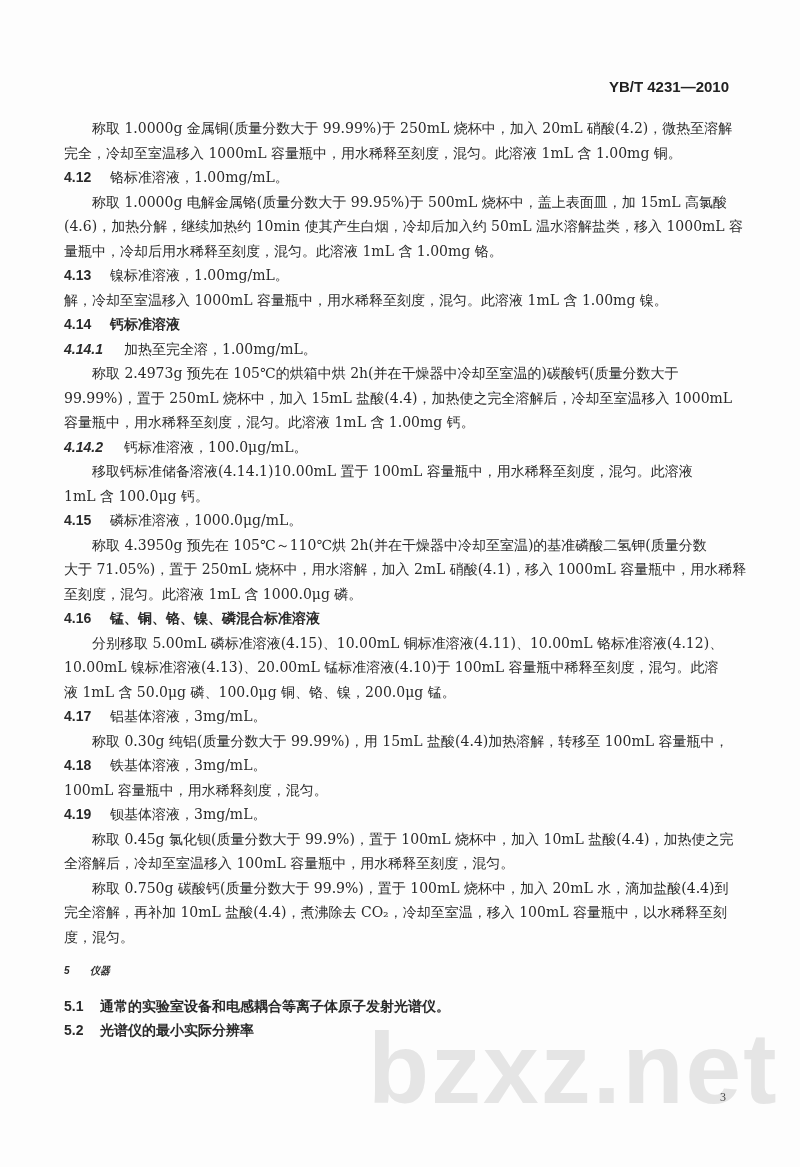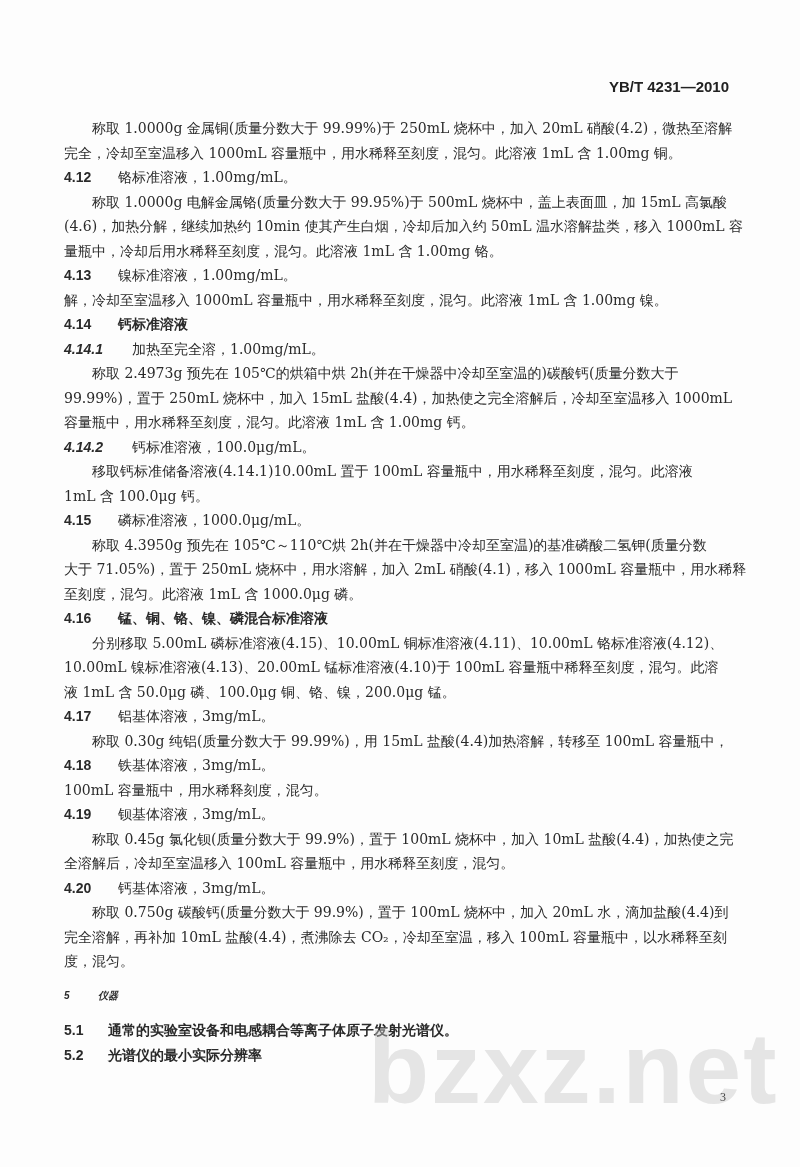--- a/index.html
+++ b/index.html
@@ -10,21 +10,21 @@
   .page { position: absolute; left: 0; top: 0; width: 800px; height: 1167px; }
   .std-code {
     position: absolute; right: 71px; top: 78px; font-family: "Liberation Sans", sans-serif;
     font-weight: bold; font-size: 15px; color: #222; letter-spacing: 0px;
   }
   .body-text { position: absolute; left: 64px; width: 672px; top: 116px; }
   .line {
     font-size: 14px; line-height: 24.5px; height: 24.5px; white-space: nowrap; overflow: visible;
   }
   .indent { padding-left: 28px; }
-  .sec-num { font-weight: bold; font-family: "Liberation Sans", sans-serif; display: inline-block; min-width: 40px; margin-right: 14px; }
+  .sec-num { font-weight: bold; font-family: "Liberation Sans", sans-serif; display: inline-block; min-width: 40px; margin-right: 6px; }
   .sec-num.wide { min-width: 54px; font-style: italic; }
   .bold-title { font-weight: bold; }
   .chapter { font-size: 10px; font-weight: bold; font-style: italic; }
   .chapter-gap { height: 10px; }
   .watermark {
     position: absolute; left: 368px; top: 1018px; font-family: "Liberation Sans", sans-serif;
     font-weight: bold; font-size: 100px; color: rgba(200,200,200,0.45); letter-spacing: 2px;
     line-height: 100px; pointer-events: none;
   }
   .page-number {
@@ -93,23 +93,20 @@
       <span class="sec-num">4.18</span><span>铁基体溶液，3mg/mL。</span>
     </div>
     <div class="line">100mL 容量瓶中，用水稀释刻度，混匀。</div>
 
     <div class="line">
       <span class="sec-num">4.19</span><span>钡基体溶液，3mg/mL。</span>
     </div>
     <div class="line indent">称取 0.45g 氯化钡(质量分数大于 99.9%)，置于 100mL 烧杯中，加入 10mL 盐酸(4.4)，加热使之完</div>
     <div class="line">全溶解后，冷却至室温移入 100mL 容量瓶中，用水稀释至刻度，混匀。</div>
 
-    <div class="line">
-      <span class="sec-num">4.20</span><span>钙基体溶液，3mg/mL。</span>
-    </div>
     <div class="line indent">称取 0.750g 碳酸钙(质量分数大于 99.9%)，置于 100mL 烧杯中，加入 20mL 水，滴加盐酸(4.4)到</div>
     <div class="line">完全溶解，再补加 10mL 盐酸(4.4)，煮沸除去 CO₂，冷却至室温，移入 100mL 容量瓶中，以水稀释至刻</div>
     <div class="line">度，混匀。</div>
 
     <div class="chapter-gap"></div>
     <div class="line chapter">
       <span class="sec-num" style="min-width:20px;">5</span><span>仪器</span>
     </div>
     <div class="chapter-gap"></div>
     <div class="line">

